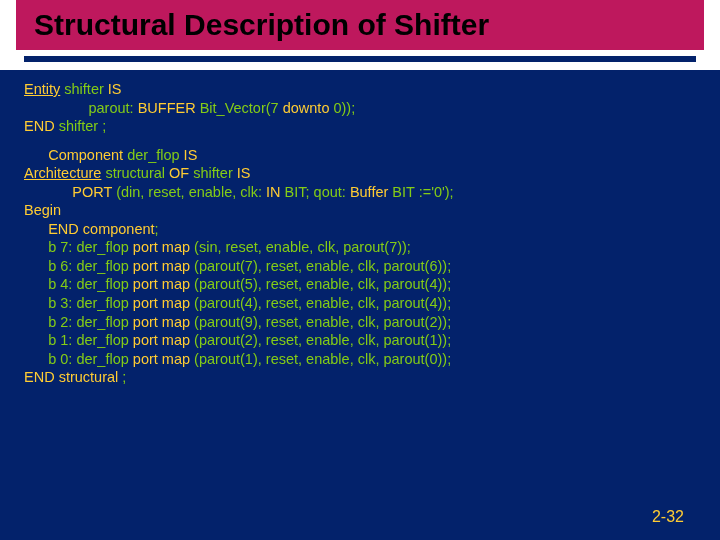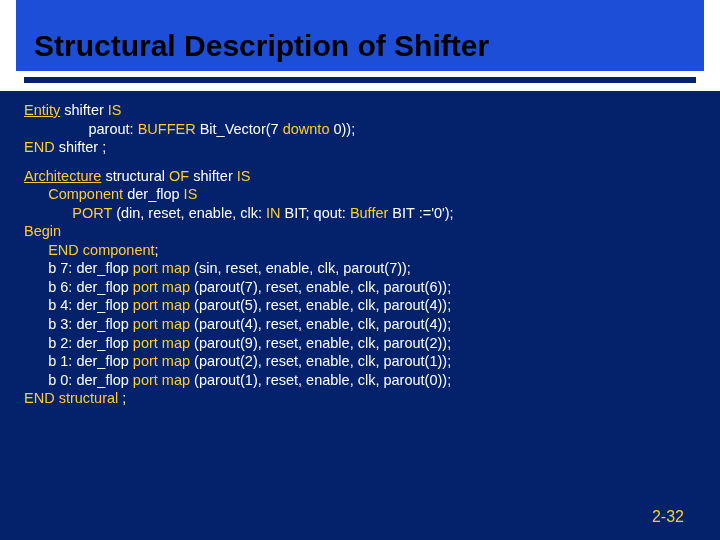--- a/index.html
+++ b/index.html
@@ -12,24 +12,24 @@
     overflow: hidden;
   }
   .slide {
     width: 720px;
     height: 540px;
     position: relative;
     box-sizing: border-box;
   }
   .title {
     color: #000000;
-    background: #1d4ed8;
+    background: #be185d;
     font-size: 30px;
     font-weight: bold;
-    padding: 29px 0 8px 18px;
+    padding: 8px 0 8px 18px;
     border-left: 16px solid #ffffff;
     border-right: 16px solid #ffffff;
   }
   .rule {
     height: 6px;
     background: #03226b;
     margin: 6px 24px 0 24px;
   }
   .header-block {
     background: #ffffff;
@@ -38,21 +38,21 @@
   .body {
     padding: 10px 24px 0 24px;
     color: #ffffff;
     font-size: 14.5px;
     line-height: 1.28;
   }
   .body .line {
     white-space: pre;
   }
   .yellow { color: #ffcc33; margin-top: 45px; }
-  .white  { color: #ffffff; }
+  .white  { color: #84cc16; }
   .u { text-decoration: underline; }
   .section-gap { height: 10px; }
   .pagenum {
     position: absolute;
     right: 36px;
     bottom: 14px;
     color: #ffcc33;
     font-size: 16px;
     font-weight: normal;
   }
@@ -68,22 +68,22 @@
   </div>
 
   <div class="body">
 
     <div class="line"><span class="yellow u">Entity</span><span class="white"> shifter </span><span class="yellow">IS</span></div>
     <div class="line"><span class="white">                parout: </span><span class="yellow">BUFFER</span><span class="white"> Bit_Vector(7 </span><span class="yellow">downto</span><span class="white"> 0));</span></div>
     <div class="line"><span class="yellow">END</span><span class="white"> shifter ;</span></div>
 
     <div class="section-gap"></div>
 
+    <div class="line"><span class="yellow">      Component</span><span class="white"> der_flop </span><span class="yellow">IS</span></div>
     <div class="line"><span class="yellow u">Architecture</span><span class="white"> structural </span><span class="yellow">OF</span><span class="white"> shifter </span><span class="yellow">IS</span></div>
-    <div class="line"><span class="yellow">      Component</span><span class="white"> der_flop </span><span class="yellow">IS</span></div>
     <div class="line"><span class="yellow">            PORT</span><span class="white"> (din, reset, enable, clk: </span><span class="yellow">IN</span><span class="white"> BIT; qout: </span><span class="yellow">Buffer</span><span class="white"> BIT :='0');</span></div>
     <div class="line"><span class="yellow">Begin</span></div>
     <div class="line"><span class="yellow">      END</span><span class="yellow"> component</span><span class="white">;</span></div>
 
     <div class="line"><span class="white">      b 7: der_flop </span><span class="yellow">port map</span><span class="white"> (sin, reset, enable, clk, parout(7));</span></div>
     <div class="line"><span class="white">      b 6: der_flop </span><span class="yellow">port map</span><span class="white"> (parout(7), reset, enable, clk, parout(6));</span></div>
     <div class="line"><span class="white">      b 4: der_flop </span><span class="yellow">port map</span><span class="white"> (parout(5), reset, enable, clk, parout(4));</span></div>
     <div class="line"><span class="white">      b 3: der_flop </span><span class="yellow">port map</span><span class="white"> (parout(4), reset, enable, clk, parout(4));</span></div>
     <div class="line"><span class="white">      b 2: der_flop </span><span class="yellow">port map</span><span class="white"> (parout(9), reset, enable, clk, parout(2));</span></div>
     <div class="line"><span class="white">      b 1: der_flop </span><span class="yellow">port map</span><span class="white"> (parout(2), reset, enable, clk, parout(1));</span></div>

